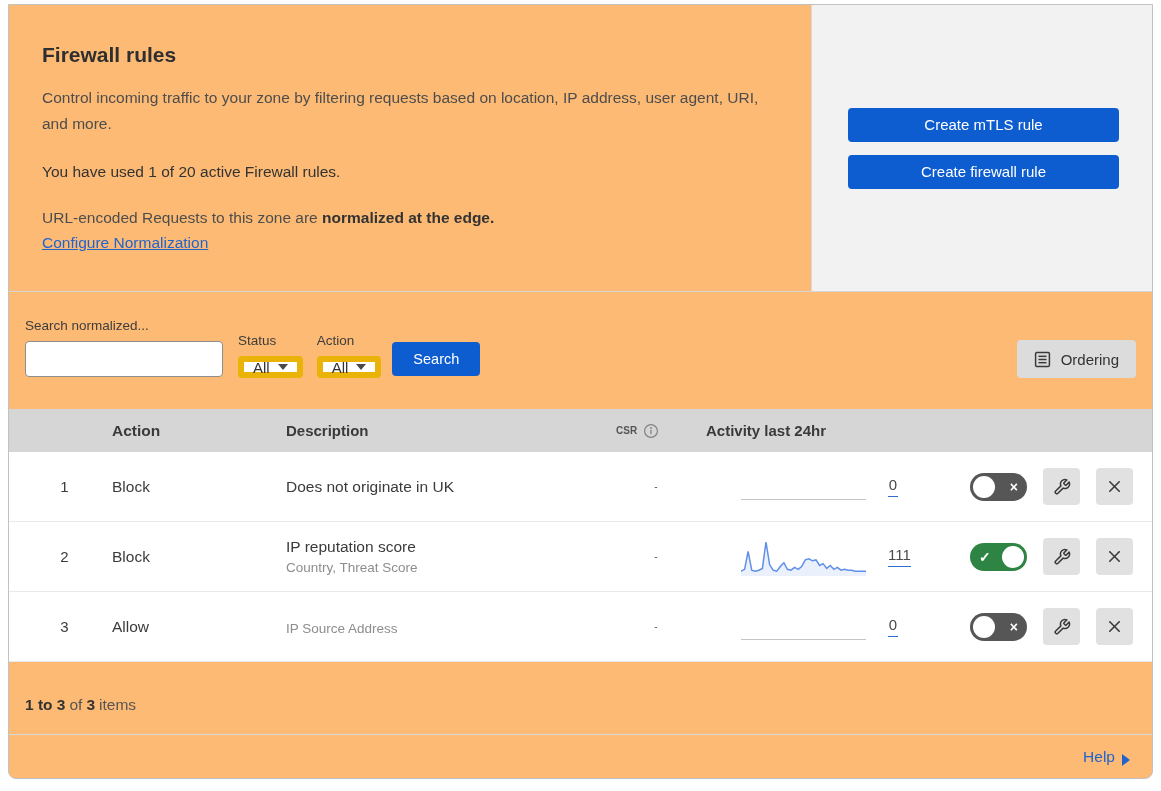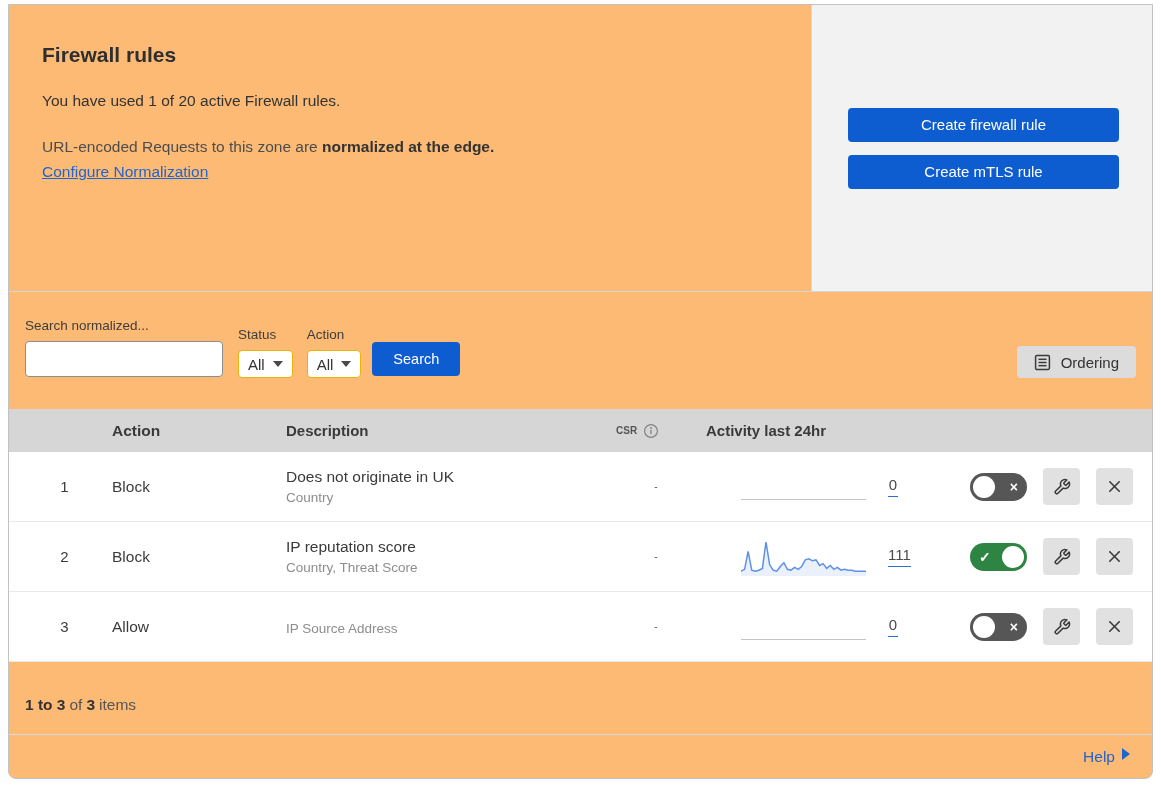--- a/index.html
+++ b/index.html
@@ -43,30 +43,30 @@
   
   .filterbar{display:flex;align-items:flex-end;padding:26px 16px 31px 16px;flex:0 0 auto;}
   .fgroup{display:flex;flex-direction:column;}
   .flabel{font-size:13.5px;color:#3d3d3d;margin-bottom:8px;}
   .search-box{
     width:198px;height:36px;border:1px solid #8d8d8d;border-radius:4px;background:#fff;
     display:flex;align-items:center;padding:0 10px;margin-bottom:1px;
   }
   .search-box input{border:none;outline:none;flex:1;font-family:inherit;font-size:14px;margin-left:8px;background:transparent;}
   .select{
-    height:28px;border:1px solid #eab308;border-radius:4px;background:#fff;
+    height:22px;border:6px solid #eab308;border-radius:4px;background:#fff;
     display:flex;align-items:center;gap:8px;padding:0 9px;font-size:15px;color:#333;cursor:pointer;
   }
   .caret{width:0;height:0;border-left:5px solid transparent;border-right:5px solid transparent;border-top:6px solid #4a4a4a;}
   .btn-search{
     height:34px;padding:0 21px;margin-left:11px;margin-bottom:2px;
     background:var(--accent);color:#fff;border:none;border-radius:4px;font-size:14.5px;font-family:inherit;cursor:pointer;
   }
   .btn-ordering{
-    margin-left:auto;height:32px;padding:9px 17px;background:#dcdcdc;border:none;border-radius:4px;
+    margin-left:auto;height:38px;padding:9px 17px;background:#dcdcdc;border:none;border-radius:4px;
     display:flex;align-items:center;gap:10px;font-size:15px;color:#333;font-family:inherit;cursor:pointer;
   }
   .ml15{margin-left:15px;} .ml14{margin-left:14px;}
   
   .thead,.trow{
     display:grid;grid-template-columns:95px 172px 330px 100px 245px 1fr;align-items:center;
   }
   .thead{height:43px;background:var(--thead-bg);font-weight:700;font-size:15px;color:#3a3a3a;flex:0 0 auto;}
   .trow{height:70px;border-bottom:1px solid #e9e9e9;flex:0 0 auto;background:#fff;}
   .c-num{text-align:center;padding-left:16px;font-size:15px;color:#3b3b3b;}
@@ -92,41 +92,42 @@
   .toggle.on .mark{left:9px;}
   .icon-btn{
     width:37px;height:37px;background:var(--btn-gray);border:none;border-radius:4px;
     display:flex;align-items:center;justify-content:center;cursor:pointer;flex:0 0 auto;
   }
   
   .items-row{flex:0 0 auto;height:72px;display:flex;align-items:flex-end;padding:0 16px 20px 16px;font-size:15.5px;color:#555;}
   .items-row b{color:#333;}
   .items-row span,.items-row b{margin-right:4px;}
   .help-row{flex:1;border-top:1px solid #d9d9d9;display:flex;align-items:center;justify-content:flex-end;padding-right:22px;}
-  .help-link{color:var(--link);font-size:15.5px;display:flex;align-items:flex-start;gap:7px;cursor:pointer;text-decoration:none;}
+  .help-link{color:var(--link);font-size:15.5px;display:flex;align-items:flex-end;gap:7px;cursor:pointer;text-decoration:none;}
   .help-arrow{width:0;height:0;border-top:6px solid transparent;border-bottom:6px solid transparent;border-left:8px solid var(--link);}
 </style>
 </head>
 <body>
 
 <div class="container">
 
   <div class="header">
     <div class="header-left">
       <div class="page-title">Firewall rules</div>
+      <div class="page-desc">Control incoming traffic to your zone by filtering requests based on location, IP address, user agent, URI, and more.</div>
       <div class="usage-line">You have used 1 of 20 active Firewall rules.</div>
       <div class="norm-line">
         <span>URL-encoded Requests to this zone are</span>
         <strong>normalized at the edge.</strong>
       </div>
       <a class="config-link">Configure Normalization</a>
     </div>
     <div class="header-right">
+      <button class="btn-primary">Create mTLS rule</button>
       <button class="btn-primary">Create firewall rule</button>
-      <button class="btn-primary">Create mTLS rule</button>
     </div>
   </div>
 
   <div class="filterbar">
     <div class="fgroup">
       <span class="flabel">Search normalized...</span>
       <div class="search-box">
         <svg width="15" height="15" viewBox="0 0 16 16" fill="none" stroke="#444" stroke-width="1.6">
             <circle cx="6.5" cy="6.5" r="4.8"></circle>
             <line x1="10.3" y1="10.3" x2="14.5" y2="14.5"></line>
@@ -175,21 +176,20 @@
     <div>Activity last 24hr</div>
     <div></div>
   </div>
 
   <div>
   <div class="trow">
     <div class="c-num">1</div>
     <div class="c-action">Block</div>
     <div class="c-desc">
       <div class="desc-title">Does not originate in UK</div>
-      <div class="desc-sub">Country</div>
     </div>
     <div class="c-csr">-</div>
     <div class="c-activity">
       <div class="spark flat"></div>
       <a class="count">0</a>
     </div>
     <div class="c-controls">
       <div class="toggle off">
         <span class="knob"></span>
         <span class="mark">×</span>

